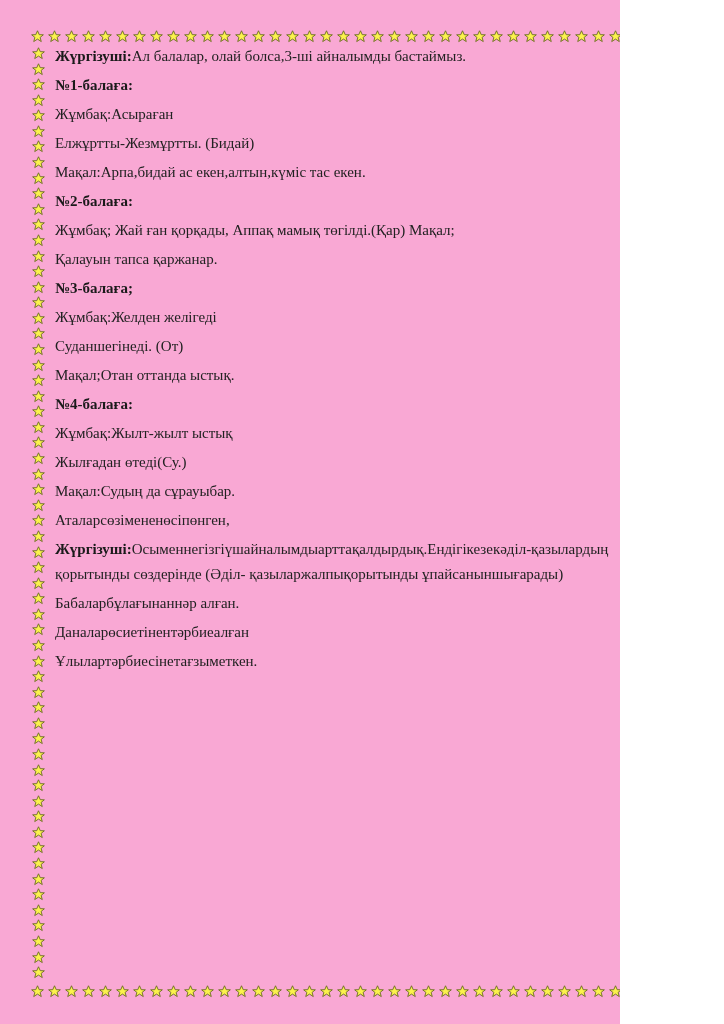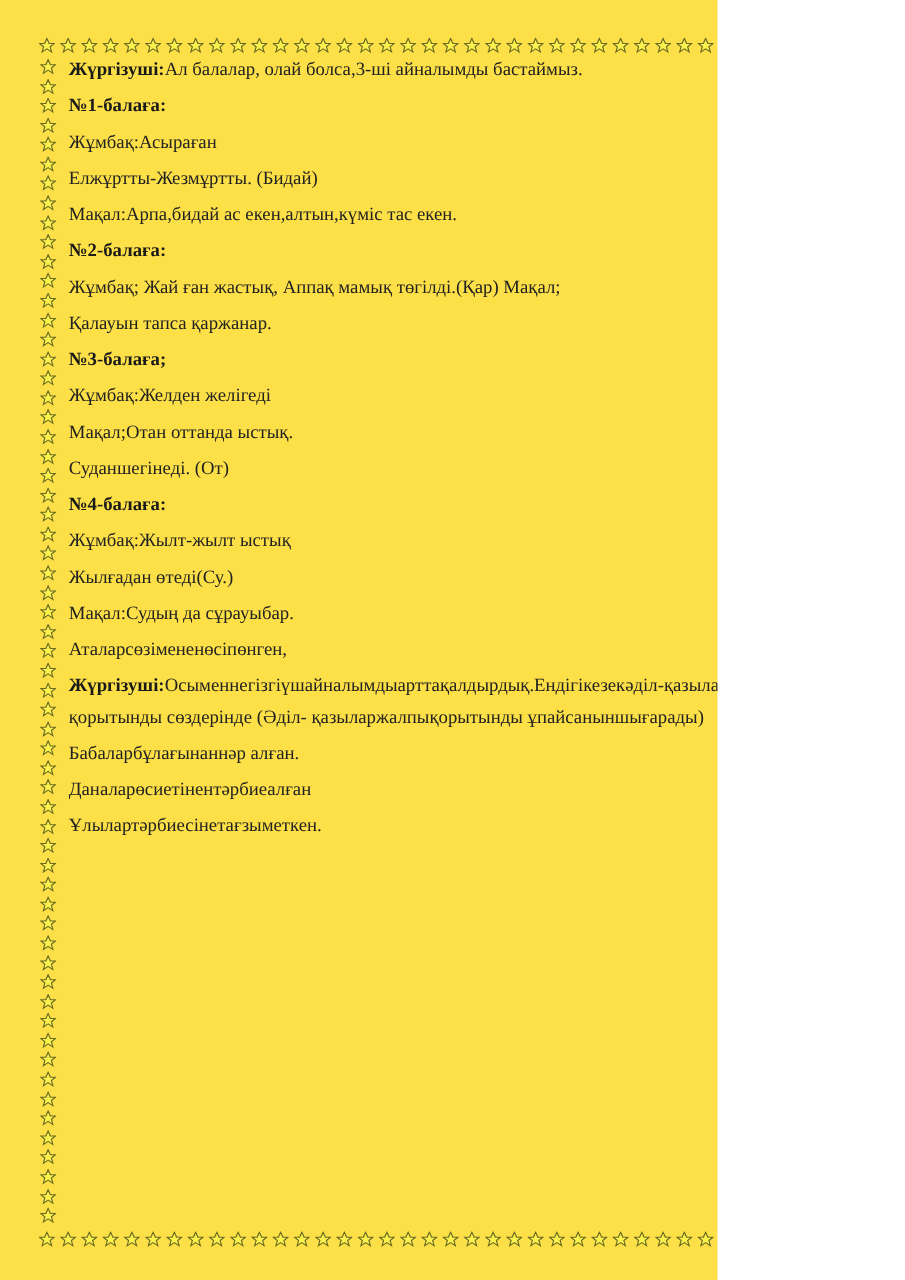--- a/index.html
+++ b/index.html
@@ -1,19 +1,19 @@
 <!DOCTYPE html>
 <html><head>
 <meta charset="utf-8">
 <style>
   html,body{margin:0;padding:0;background:#ffffff;}
   .page{
     position:relative;
-    width:574px;height:1024px;
-    background:#fde047;
+    width:620px;height:1024px;
+    background:#f9a8d4;
     overflow:hidden;
     font-family:"Liberation Serif", serif;
   }
   
   .star-row{
     position:absolute;
     display:flex;justify-content:space-between;align-items:center;
     height:14px;
   }
   .star-col{
@@ -1051,26 +1051,26 @@
         </svg>
       </span>
     </div>
   <div class="content">
       <p class="para"><strong>Жүргізуші:</strong><span>Ал балалар, олай болса,3-ші айналымды бастаймыз.</span></p>
       <p class="para"><strong>№1-балаға:</strong></p>
       <p class="para"><span>Жұмбақ:Асыраған</span></p>
       <p class="para"><span>Елжұртты-Жезмұртты. (Бидай)</span></p>
       <p class="para"><span>Мақал:Арпа,бидай ас екен,алтын,күміс тас екен.</span></p>
       <p class="para"><strong>№2-балаға:</strong></p>
-      <p class="para"><span>Жұмбақ; Жай ған жастық, Аппақ мамық төгілді.(Қар) Мақал;</span></p>
+      <p class="para"><span>Жұмбақ; Жай ған қорқады, Аппақ мамық төгілді.(Қар) Мақал;</span></p>
       <p class="para"><span>Қалауын тапса қаржанар.</span></p>
       <p class="para"><strong>№3-балаға;</strong></p>
       <p class="para"><span>Жұмбақ:Желден желігеді</span></p>
+      <p class="para"><span>Суданшегінеді. (От)</span></p>
       <p class="para"><span>Мақал;Отан оттанда ыстық.</span></p>
-      <p class="para"><span>Суданшегінеді. (От)</span></p>
       <p class="para"><strong>№4-балаға:</strong></p>
       <p class="para"><span>Жұмбақ:Жылт-жылт ыстық</span></p>
       <p class="para"><span>Жылғадан өтеді(Су.)</span></p>
       <p class="para"><span>Мақал:Судың да сұрауыбар.</span></p>
       <p class="para"><span>Аталарсөзімененөсіпөнген,</span></p>
       <p class="para"><strong>Жүргізуші:</strong><span>Осыменнегізгіүшайналымдыарттақалдырдық.Ендігікезекәділ-қазылардың қорытынды сөздерінде (Әділ- қазыларжалпықорытынды ұпайсаныншығарады)</span></p>
       <p class="para"><span>Бабаларбұлағынаннәр алған.</span></p>
       <p class="para"><span>Даналарөсиетінентәрбиеалған</span></p>
       <p class="para"><span>Ұлылартәрбиесінетағзыметкен.</span></p>
     </div>

